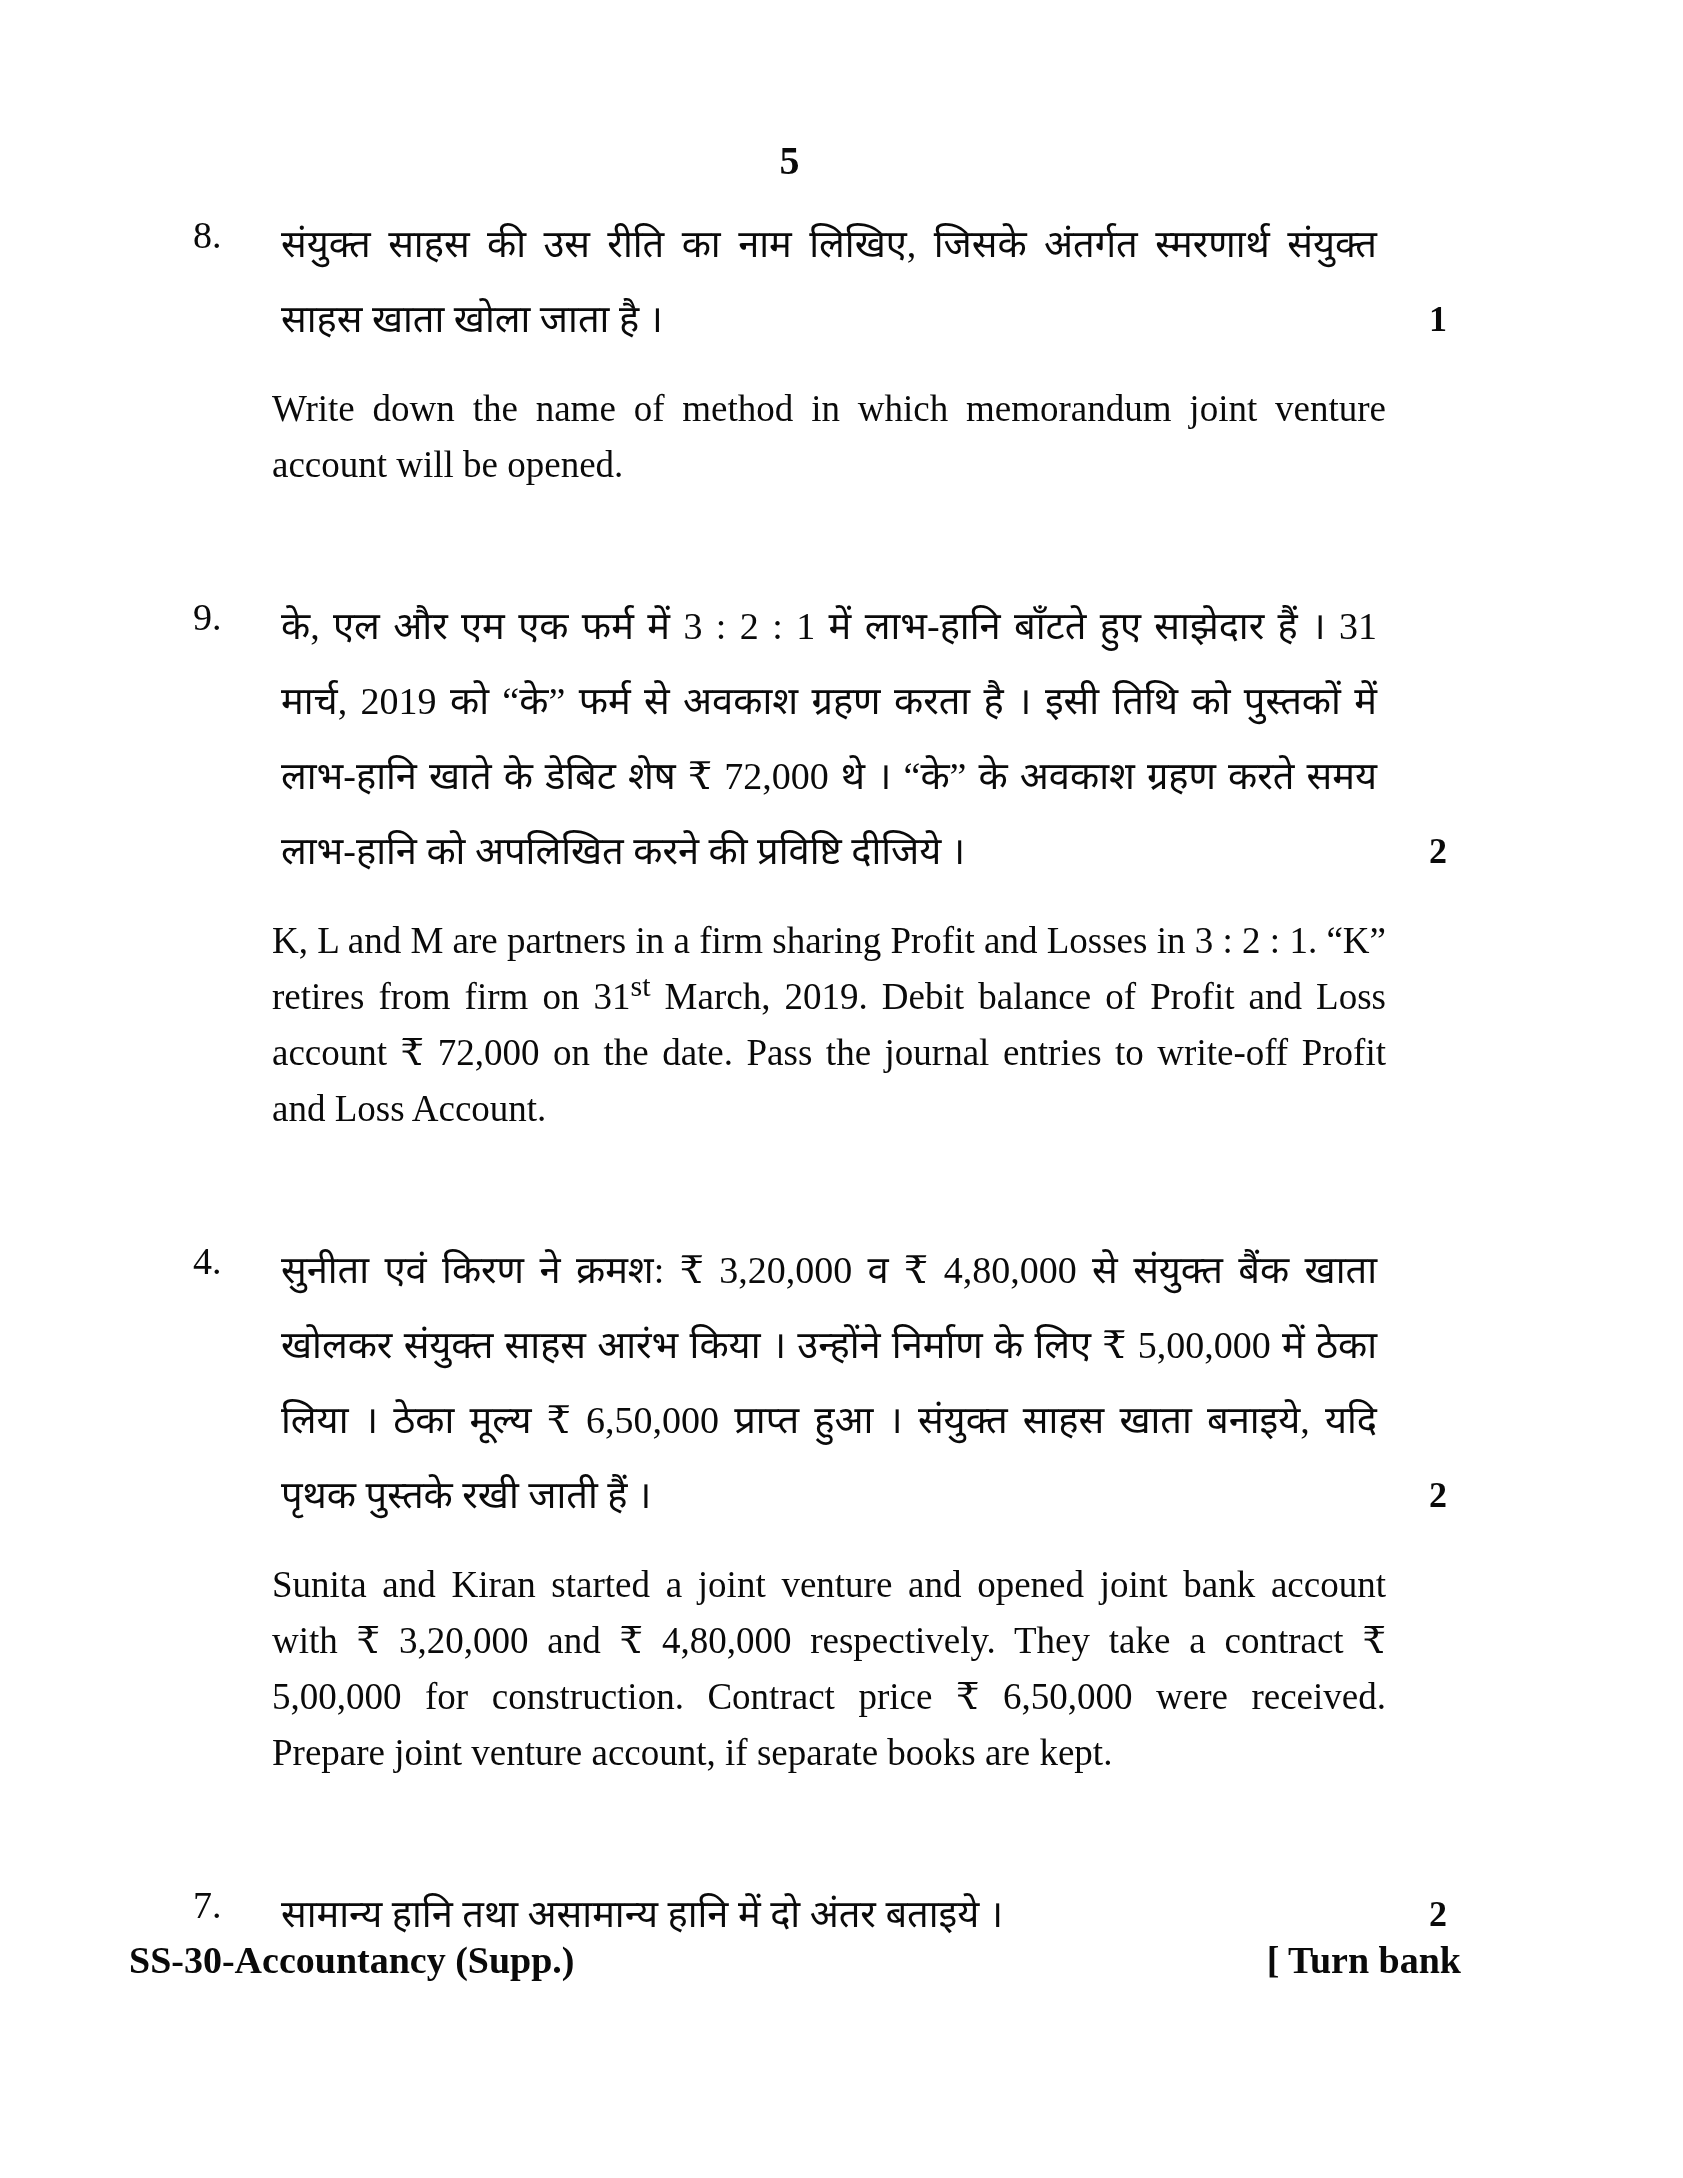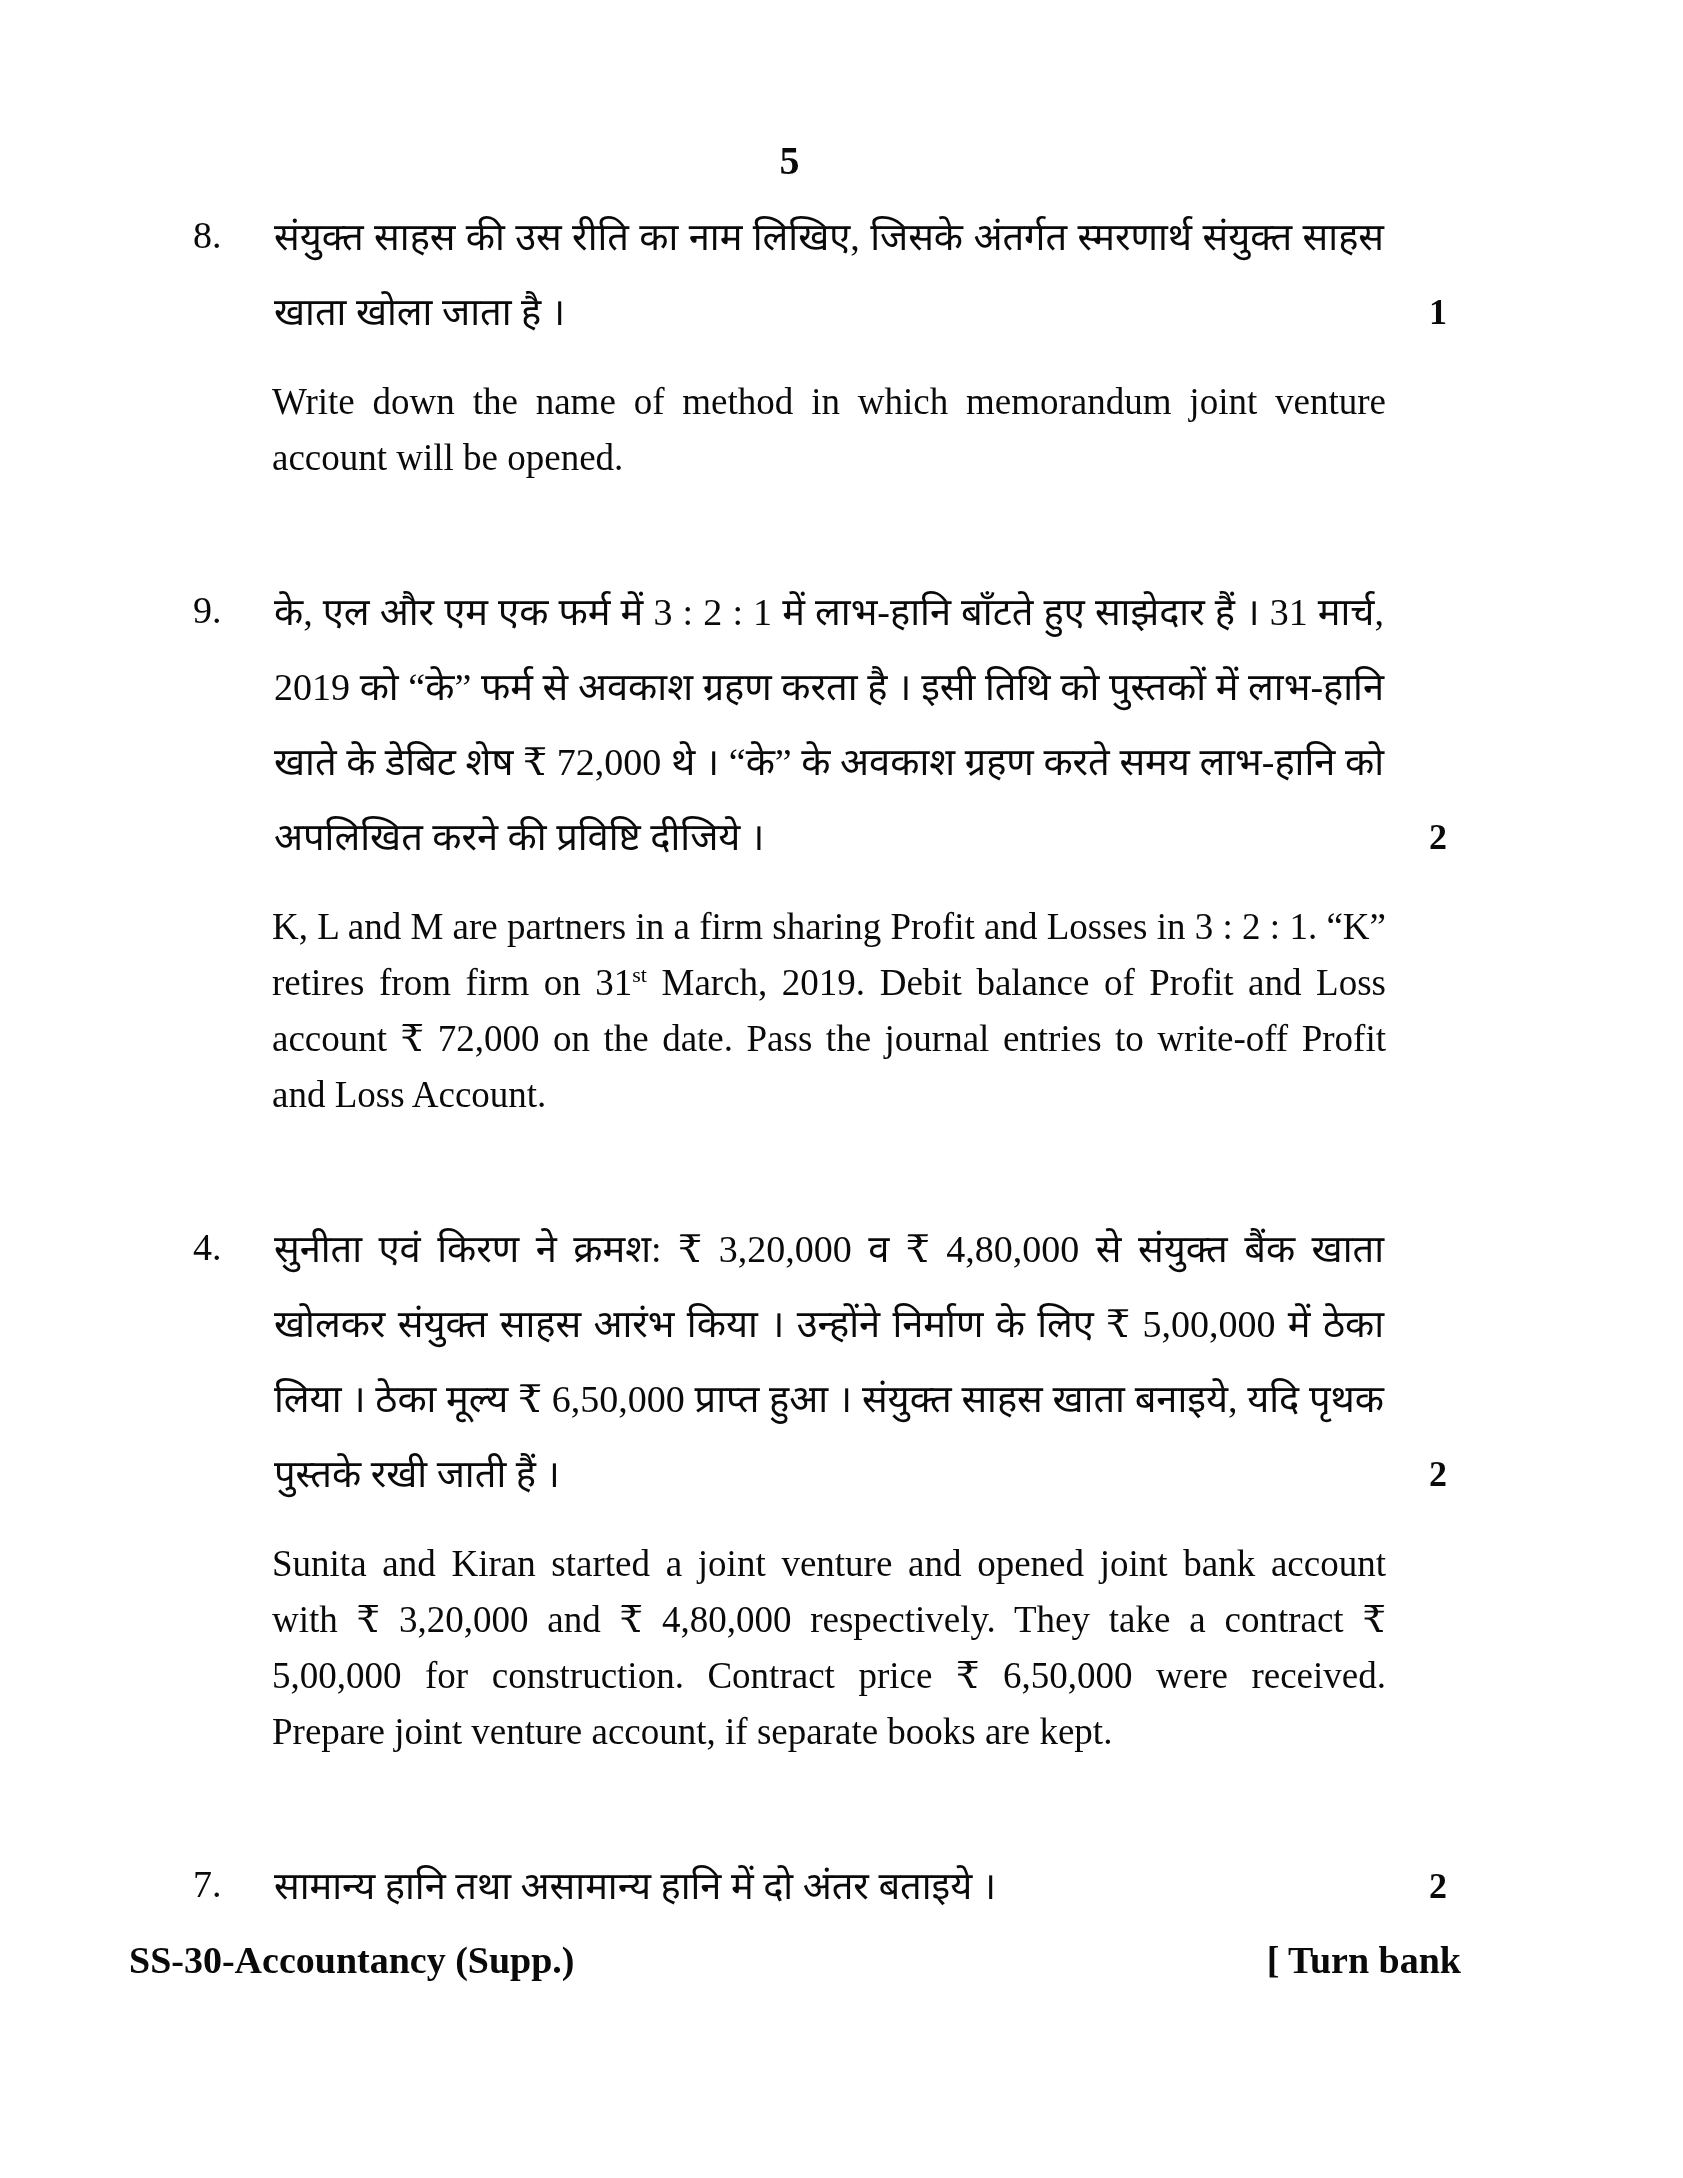--- a/index.html
+++ b/index.html
@@ -45,41 +45,41 @@
     line-height: 75px;
   }
   .q-body {
     flex: none;
     width: 1114px;
   }
   .hindi-wrap {
     position: relative;
   }
   .hindi {
-    margin: 2px;
+    margin: 9px;
     font-size: 38px;
     line-height: 75px;
     text-align: justify;
   }
   .english {
     margin: 24px 0 0 0;
     font-size: 37px;
     line-height: 56px;
     text-align: justify;
   }
   .marks {
     position: absolute;
     right: -61px;
     bottom: 0;
     font-size: 36px;
     font-weight: bold;
     line-height: 75px;
   }
   sup.ord {
-    font-size: 22px;
+    font-size: 30px;
     line-height: 0;
   }
   .footer {
     position: absolute;
     top: 1938px;
     left: 129px;
     width: 1332px;
     display: flex;
     justify-content: space-between;
     align-items: flex-start;

